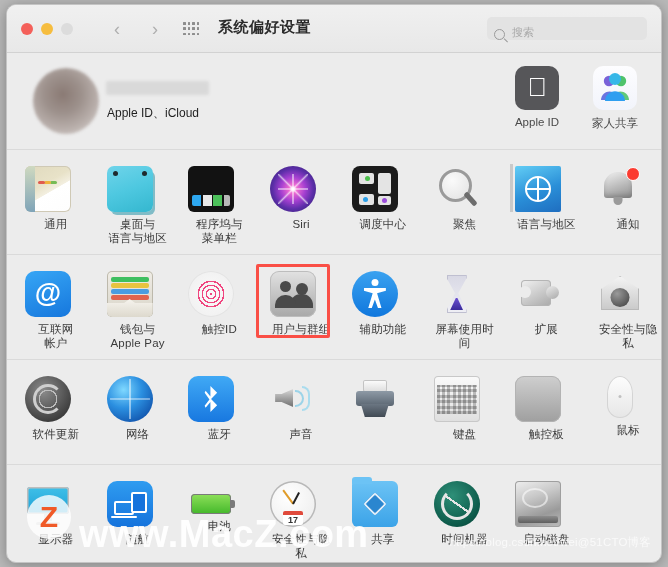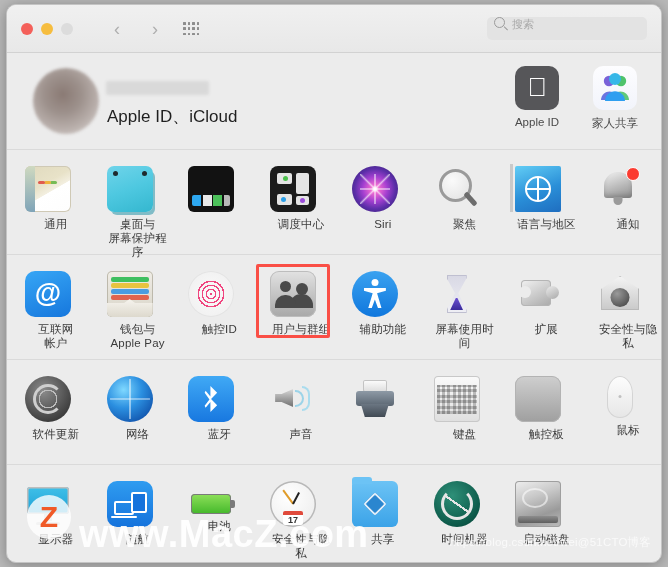--- a/index.html
+++ b/index.html
@@ -57,21 +57,21 @@
     position: absolute; left: 211px; top: 13px;
     font-size: 15px; font-weight: bold; color: #2b2b2b;
     letter-spacing: 0.5px;
   }
 
   .searchbox {
     position: absolute; right: 14px; top: 12px;
     width: 160px; height: 23px;
     background: #e3e3e3;
     border-radius: 5px;
-    display: flex; align-items: flex-start;
+    display: flex; align-items: flex-end;
     padding-left: 7px;
   }
   .searchbox .mag {
     width: 11px; height: 11px;
     border: 1.3px solid #9b9b9b; border-radius: 50%;
     position: relative; flex: none;
   }
   .searchbox .mag::after {
     content: ""; position: absolute;
     width: 4.5px; height: 1.3px; background: #9b9b9b;
@@ -96,21 +96,21 @@
     filter: blur(1.4px);
   }
   .name-redact {
     position: absolute; left: 99px; top: 28px;
     width: 103px; height: 14px;
     background: #d9d9d9; border-radius: 2px;
     filter: blur(1.5px);
   }
   .appleid-sub {
     position: absolute; left: 100px; top: 52px;
-    font-size: 17px; color: #1f1f1f;
+    font-size: 12px; color: #1f1f1f;
   }
   .corner-tile {
     position: absolute; top: 13px;
     width: 76px; text-align: center;
   }
   .corner-tile.aid { right: 86px; }
   .corner-tile.fam { right: 8px; }
   .corner-tile .label {
     margin-top: 6px; font-size: 11.5px; color: #4a4a4a;
   }
@@ -470,20 +470,21 @@
       <i></i>
         <i></i>
         <i></i>
         <i></i>
       <i></i>
         <i></i>
         <i></i>
         <i></i>
     </div>
 
+    <div class="wintitle">系统偏好设置</div>
 
     <div class="searchbox">
       <span class="mag"></span>
       <span class="ph">搜索</span>
     </div>
   </div>
 
   <div class="appleid-row">
     <div class="avatar"></div>
     <div class="name-redact"></div>
@@ -515,46 +516,48 @@
     <div class="row">
 
       <div class="pref">
         <div class="glyph g-general"></div>
         <div class="caption">通用</div>
       </div>
 
       <div class="pref">
         <div class="glyph g-desktop"></div>
         <div class="caption" style="white-space:pre-line">桌面与
-屏幕保护程序</div>
+语言与地区</div>
       </div>
 
       <div class="pref">
         <div class="glyph g-dock"></div>
+        <div class="caption" style="white-space:pre-line">程序坞与
+菜单栏</div>
+      </div>
+
+      <div class="pref">
+        <div class="glyph g-siri"></div>
+        <div class="caption">Siri</div>
       </div>
 
       <div class="pref">
         <div class="glyph g-mission">
           <i class="m1"></i>
             <i class="m2"></i>
             <i class="m3"></i>
             <i class="m4"></i>
           <i class="d1"></i>
             <i class="d2"></i>
             <i class="d3"></i>
         </div>
         <div class="caption">调度中心</div>
       </div>
 
       <div class="pref">
-        <div class="glyph g-siri"></div>
-        <div class="caption">Siri</div>
-      </div>
-
-      <div class="pref">
         <div class="glyph g-spotlight"></div>
         <div class="caption">聚焦</div>
       </div>
 
       <div class="pref">
         <div class="glyph g-lang"></div>
         <div class="caption">语言与地区</div>
       </div>
 
       <div class="pref">

